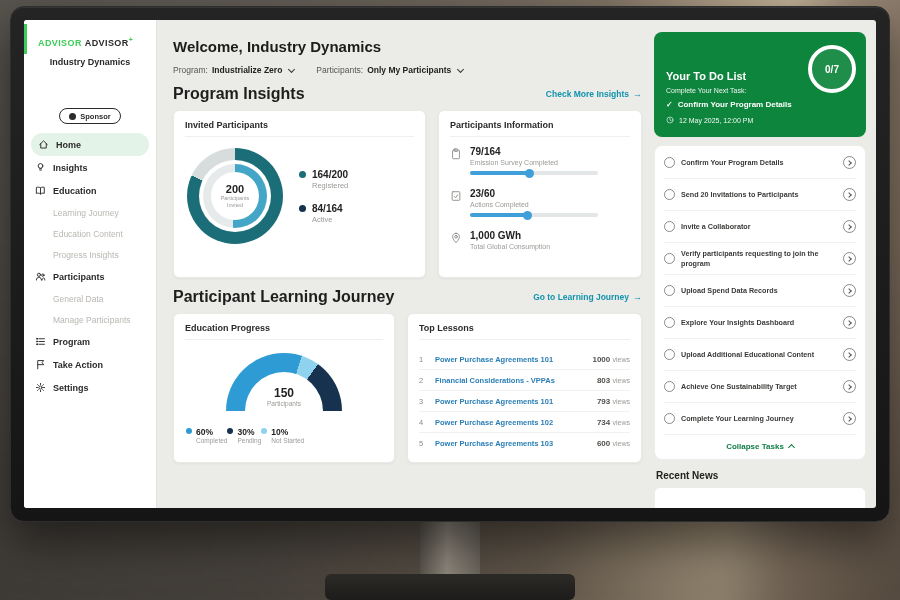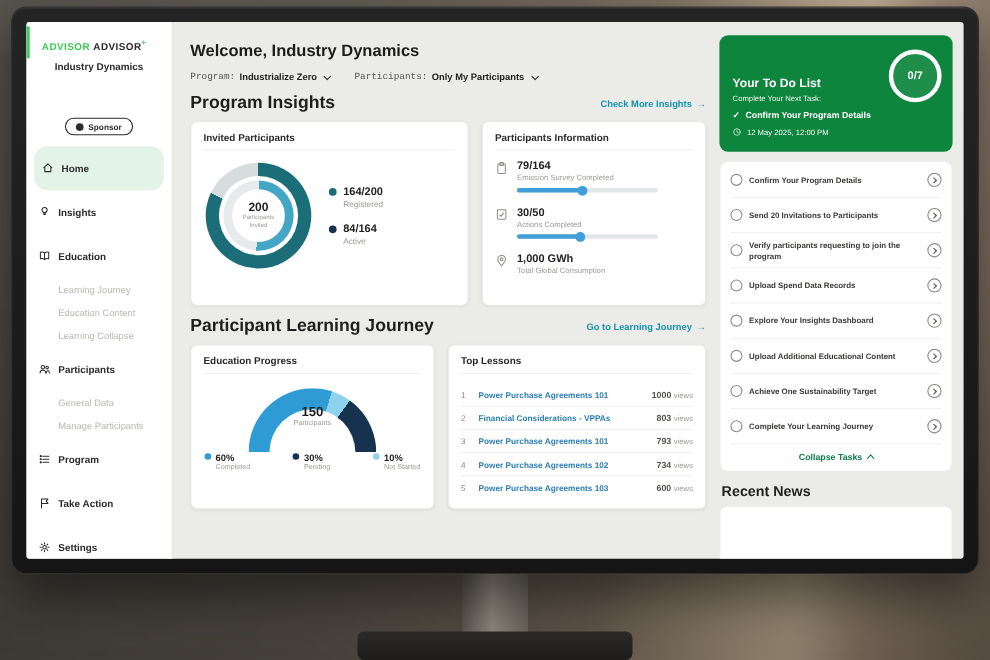--- a/index.html
+++ b/index.html
@@ -33,35 +33,35 @@
   .logo{display:flex;align-items:baseline;gap:3px;padding:12px 8px 6px 11px;
       border-left:3px solid #3dcd58;margin-top:4px;}
   .logo-primary{color:#3dcd58;font-size:9px;font-weight:700;letter-spacing:.4px;}
   .logo-secondary{color:#2b2b2b;font-size:9px;font-weight:700;letter-spacing:.4px;}
   .logo-plus{color:#3dcd58;font-size:7px;font-weight:700;}
   .org{text-align:center;font-size:9px;font-weight:700;color:#2b2b2b;margin-top:3px;}
   .sponsor-wrap{text-align:center;margin:5px 0 9px;}
   .sponsor{display:inline-flex;align-items:center;gap:4px;border:1px solid #2b2b2b;
       border-radius:10px;padding:2.5px 9px;font-size:7.5px;font-weight:700;color:#2b2b2b;cursor:pointer;margin-top:36px;}
   .sponsor-ic{width:7px;height:7px;border-radius:50%;background:#2b2b2b;}
-  .nav-item{display:flex;align-items:center;gap:7px;height:40px;padding:0 11px;
+  .nav-item{display:flex;align-items:center;gap:7px;height:23px;padding:0 11px;
       font-size:9px;font-weight:700;color:#2b2b2b;cursor:pointer;}
   .nav-item.active{background:#e4f3e7;border-radius:12px;margin:0 7px;padding:0 7px;}
   .nic{display:inline-flex;flex:none;}
   .nic svg{width:11px;height:11px;stroke:#2b2b2b;fill:none;stroke-width:1.2;
       stroke-linecap:round;stroke-linejoin:round;}
   .nav-sub{display:flex;align-items:center;height:21px;padding-left:29px;
       font-size:8.5px;font-weight:400;color:#b9b7b1;cursor:pointer;}
 
   
   .main{flex:1;min-width:0;padding:12px 12px 0 16px;}
   .welcome{font-size:15px;font-weight:700;color:#1c1c1c;margin:6px 0 10px;}
   .filters{display:flex;gap:22px;margin-bottom:6px;}
   .filter{display:flex;align-items:center;gap:4px;cursor:pointer;}
-  .flabel{font-size:8.5px;color:#555;font-family:Liberation Mono, monospace;}
+  .flabel{font-size:8.5px;color:#555;}
   .fvalue{font-size:8.5px;font-weight:700;color:#222;}
   .chev{display:inline-block;width:4px;height:4px;border-right:1.2px solid #333;
       border-bottom:1.2px solid #333;transform:rotate(45deg);margin:-2px 0 0 3px;}
   .sec-head{display:flex;justify-content:space-between;align-items:center;margin:10px 0 7px;}
   .sec-title{font-size:16px;font-weight:700;color:#1e1e1e;}
   .sec-link{display:flex;align-items:center;gap:4px;font-size:8.5px;font-weight:700;
       color:#1293ad;cursor:pointer;}
   .arr{font-size:9px;}
   .cards-row{display:grid;gap:12px;}
   .row1{grid-template-columns:253px 1fr;}
@@ -99,24 +99,24 @@
   .fill{height:4px;border-radius:2px;background:#3f9fd8;position:relative;}
   .fill::after{content:"";position:absolute;right:-3px;top:-2.5px;width:9px;height:9px;
       border-radius:50%;background:#3f9fd8;}
 
   
   .gauge-wrap{display:flex;flex-direction:column;align-items:center;padding-top:4px;}
   .gauge{position:relative;width:116px;height:58px;overflow:hidden;}
   .gauge-arc{position:absolute;left:0;top:0;width:116px;height:116px;border-radius:50%;}
   .gauge-hole{position:absolute;left:19px;top:19px;width:78px;height:78px;
       border-radius:50%;background:#fff;}
-  .gauge-center{position:absolute;left:0;right:0;top:14px;text-align:center;}
+  .gauge-center{position:absolute;left:0;right:0;top:33px;text-align:center;}
   .gc-value{font-size:12px;font-weight:700;color:#222;}
   .gc-label{font-size:6.5px;color:#9a9a96;}
-  .glegend{display:flex;justify-content:space-between;width:100%;margin-top:0;padding:0 1px;box-sizing:border-box;}
+  .glegend{display:flex;width:100%;margin-top:16px;padding:0 1px;box-sizing:border-box;}
   .gleg{display:flex;align-items:flex-start;gap:4px;}
   .gleg .dot{width:6px;height:6px;margin-top:1px;}
   .gleg-value{font-size:8.5px;font-weight:700;color:#222;}
   .gleg-label{font-size:6.5px;color:#9a9a96;}
 
   
   .lesson-row{display:flex;align-items:center;gap:8px;padding:5.5px 0;
       border-bottom:1px solid #f1f1ee;}
   .lessons > .lesson-row:last-child{border-bottom:none;}
   .lesson-rank{font-size:7.5px;color:#8a8a86;width:8px;flex:none;}
@@ -146,21 +146,21 @@
   .task-check{width:9px;height:9px;border:1px solid #8a8a86;border-radius:50%;flex:none;}
   .task-label{flex:1;font-size:7.2px;font-weight:600;color:#3a3a38;line-height:1.4;}
   .task-go{width:11px;height:11px;border:1px solid #8a8a86;border-radius:50%;flex:none;
       display:flex;align-items:center;justify-content:center;}
   .task-go::after{content:"";width:3px;height:3px;border-right:1px solid #555;
       border-bottom:1px solid #555;transform:rotate(-45deg);margin-left:-1px;}
   .collapse-row{display:flex;align-items:center;justify-content:center;gap:5px;
       padding:7px 0 6px;font-size:8px;font-weight:700;color:#0d7d46;cursor:pointer;}
   .chev-up{display:inline-block;width:4px;height:4px;border-left:1.3px solid #0d7d46;
       border-top:1.3px solid #0d7d46;transform:rotate(45deg);margin-top:2px;}
-  .news-title{font-size:13px;font-weight:700;color:#222;margin:10px 2px 6px;}
+  .news-title{font-size:10px;font-weight:700;color:#222;margin:10px 2px 6px;}
   .news-card{flex:1;min-height:26px;background:#fff;border:1px solid #ececea;
       border-bottom:none;border-radius:6px 6px 0 0;}
 </style>
 </head>
 <body>
 
 <div class="bg"></div>
 <div class="stand-neck"></div>
 <div class="stand-base"></div>
 
@@ -205,21 +205,21 @@
             </span>
         <span>Education</span>
       </div>
       <div class="nav-sub">
             <span>Learning Journey</span>
           </div>
       <div class="nav-sub">
             <span>Education Content</span>
           </div>
       <div class="nav-sub">
-            <span>Learning Collapse</span>
+            <span>Progress Insights</span>
           </div>
       <div class="nav-item">
         <span class="nic">
               <svg viewBox="0 0 14 14">
                 <circle cx="5" cy="4.8" r="2"></circle>
                 <path d="M1.8 11.5 C1.8 9.3 3.2 8 5 8 C6.8 8 8.2 9.3 8.2 11.5 M9 11.5 C9.3 9.8 10.2 8.8 11 8.8 C11.9 8.8 12.4 9.6 12.5 11.5"></path>
                 <circle cx="10" cy="5.3" r="1.5"></circle>
               </svg>
             </span>
         <span>Participants</span>
@@ -333,21 +333,21 @@
                   <div class="fill" style="width: 48%;"></div>
                 </div>
           </span>
         </div>
         <div class="stat">
           <span class="sic"><svg viewBox="0 0 14 14">
                   <rect x="2.5" y="2" width="9" height="10" rx="1"></rect>
                   <polyline points="5,7.5 6.5,9 9,5.5"></polyline>
                 </svg></span>
           <span>
-            <div class="stat-value">30/50</div>
+            <div class="stat-value">23/60</div>
             <div class="stat-label">Actions Completed</div>
             <div class="bar">
                   <div class="fill" style="width: 46%;"></div>
                 </div>
           </span>
         </div>
         <div class="stat">
           <span class="sic"><svg viewBox="0 0 14 14">
                   <path d="M7 1.5 C9.5 1.5 11 3.3 11 5.5 C11 8 7 12.5 7 12.5 C7 12.5 3 8 3 5.5 C3 3.3 4.5 1.5 7 1.5 Z"></path>
                   <circle cx="7" cy="5.5" r="1.5"></circle>
@@ -473,20 +473,25 @@
             <span class="task-label">Confirm Your Program Details</span>
             <span class="task-go"></span>
           </div>
 
           <div class="task-row">
             <span class="task-check"></span>
             <span class="task-label">Send 20 Invitations to Participants</span>
             <span class="task-go"></span>
           </div>
 
+          <div class="task-row">
+            <span class="task-check"></span>
+            <span class="task-label">Invite a Collaborator</span>
+            <span class="task-go"></span>
+          </div>
 
           <div class="task-row">
             <span class="task-check"></span>
             <span class="task-label">Verify participants requesting to join the program</span>
             <span class="task-go"></span>
           </div>
 
           <div class="task-row">
             <span class="task-check"></span>
             <span class="task-label">Upload Spend Data Records</span>

